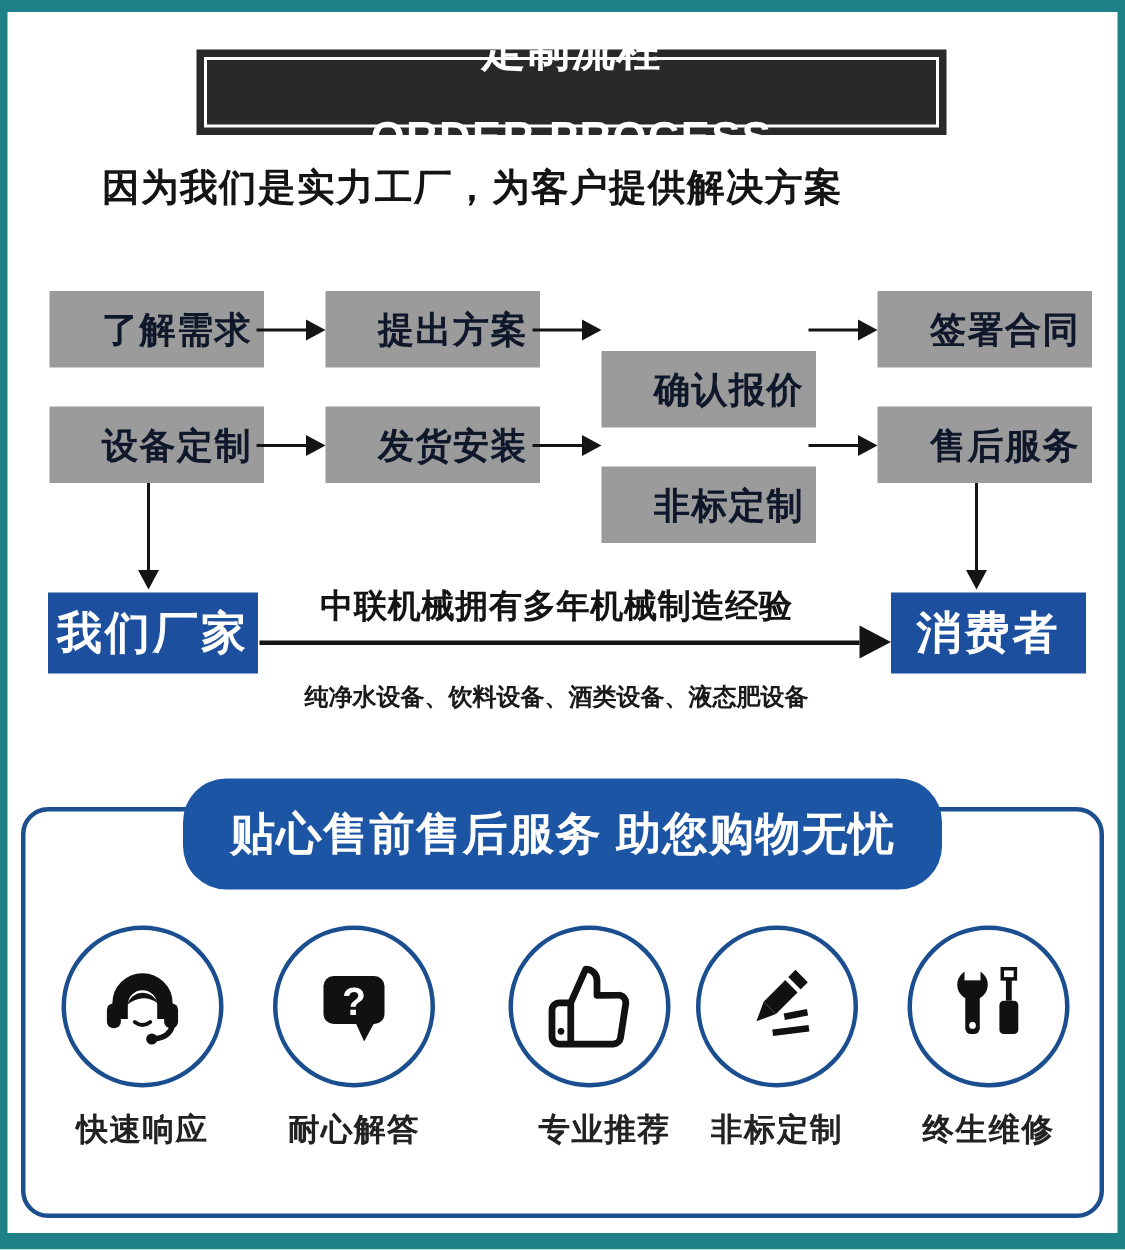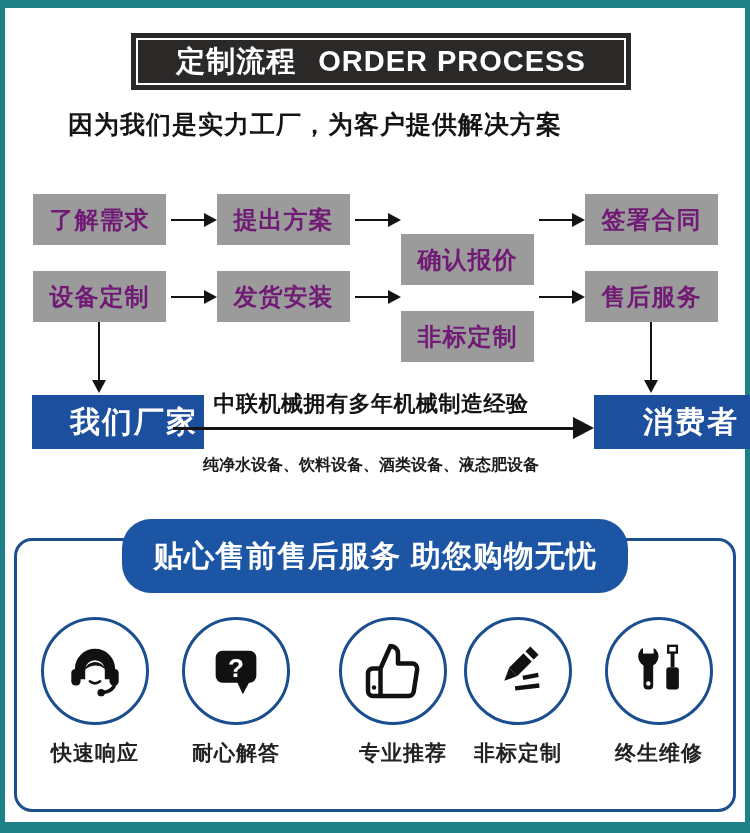--- a/index.html
+++ b/index.html
@@ -2,29 +2,29 @@
 <html><head>
 <meta charset="utf-8">
 <style>
   html,body{margin:0;padding:0;background:#ffffff;}
   body{font-family:"Liberation Sans","DejaVu Sans",sans-serif;}
   .frame{position:relative;width:750px;height:833px;background:#1e8187;overflow:hidden;}
   .content{position:absolute;left:5px;top:8px;width:740px;height:814px;background:#ffffff;}
 
   
   .hdr{position:absolute;left:126px;top:25px;width:500px;height:57px;background:#2b2928;}
-  .hdr-in{position:absolute;inset:5px;border:2px solid #ffffff;display:flex;align-items:center;justify-content:center;gap:22px;}
+  .hdr-in{position:absolute;inset:5px;border:2px solid #ffffff;display:flex;align-items:center;justify-content:center;gap:22px;flex-direction:column;}
   .hdr-cn,.hdr-en{color:#ffffff;font-size:29px;font-weight:800;letter-spacing:1px;white-space:nowrap;}
 
   .tagline{position:absolute;left:0;top:100px;width:620px;text-align:center;font-size:25px;font-weight:800;color:#141414;letter-spacing:1px;}
 
   
-  .fbox{position:absolute;width:133px;height:51px;background:#9b9b9b;color:#701a75;
+  .fbox{position:absolute;width:116px;height:51px;background:#9b9b9b;color:#0f172a;
         font-size:24px;font-weight:700;display:flex;align-items:center;justify-content:center;
-        letter-spacing:1px;white-space:nowrap;}
+        letter-spacing:1px;white-space:nowrap;padding-left:27px;}
   .r1{top:186px;} .r2{top:263px;}
   .c1{left:28px;} .c2{left:212px;} .c3{left:396px;margin-top:40px;} .c4{left:580px;}
 
   
   .ar{position:absolute;height:2px;background:#141414;}
   .ar::after{content:"";position:absolute;right:-13px;top:-6px;width:0;height:0;
              border-top:7px solid transparent;border-bottom:7px solid transparent;border-left:13px solid #141414;}
   .ay1{top:211px;} .ay2{top:288px;}
   .ax1{left:166px;width:33px;} .ax2{left:350px;width:33px;} .ax3{left:534px;width:33px;}
   .av{position:absolute;width:2px;background:#141414;}
@@ -32,21 +32,21 @@
              border-left:7px solid transparent;border-right:7px solid transparent;border-top:13px solid #141414;}
   .av-l{left:93px;top:314px;height:58px;}
   .av-r{left:645px;top:314px;height:58px;}
   .big-arrow{position:absolute;left:168px;top:419px;width:400px;height:3px;background:#141414;}
   .big-arrow::after{content:"";position:absolute;right:-21px;top:-10px;width:0;height:0;
              border-top:11px solid transparent;border-bottom:11px solid transparent;border-left:21px solid #141414;}
 
   
   .bluebox{position:absolute;top:387px;height:54px;background:#1c4f9e;color:#ffffff;
            font-size:30px;font-weight:800;display:flex;align-items:center;justify-content:center;
-           letter-spacing:2px;white-space:nowrap;padding-left:32px;}
+           letter-spacing:2px;white-space:nowrap;}
   .factory{left:27px;width:140px;}
   .consumer{left:589px;width:130px;}
 
   .exp-title{position:absolute;left:164px;top:381px;width:404px;text-align:center;
              font-size:22px;font-weight:800;color:#141414;white-space:nowrap;letter-spacing:0.5px;}
   .exp-sub{position:absolute;left:154px;top:430px;width:424px;text-align:center;
            font-size:16px;font-weight:700;color:#1a1a1a;white-space:nowrap;margin-top:17px;}
 
   
   .svc-box{position:absolute;left:9px;top:530px;width:716px;height:268px;

